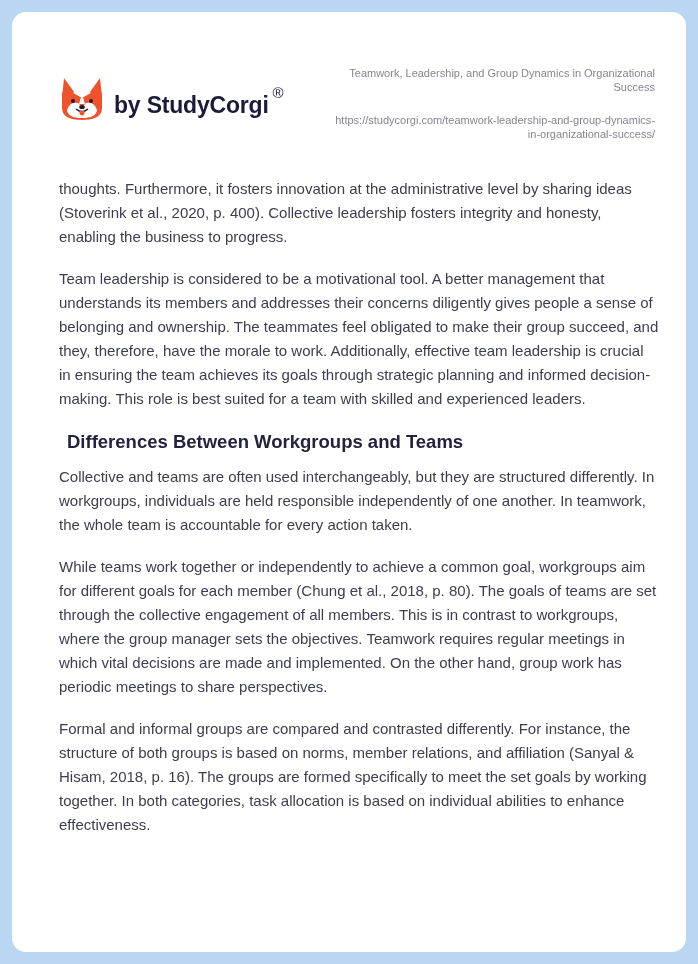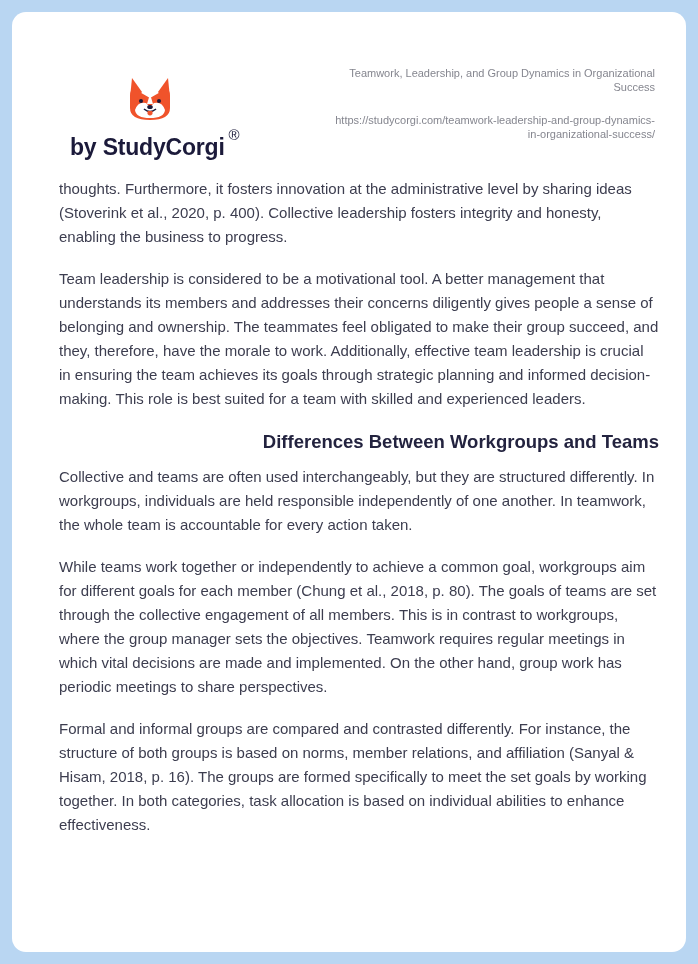--- a/index.html
+++ b/index.html
@@ -6,36 +6,36 @@
   body {
     width:698px; height:964px; background:#b9d6f2;
     position:relative; overflow:hidden;
     font-family:"Liberation Sans", "DejaVu Sans", sans-serif;
   }
   .card {
     position:absolute; left:12px; top:12px; width:674px; height:940px;
     background:#ffffff; border-radius:14px; overflow:hidden;
   }
   .header { position:absolute; left:0; top:0; width:674px; height:150px; }
-  .logo { position:absolute; left:48px; top:64px; display:flex; align-items:center;flex-direction:column; }
+  .logo { position:absolute; left:48px; top:64px; display:flex; align-items:center; }
   .logo-icon { width:44px; height:46px; display:block; }
   .logo-text {
     margin-left:10px; font-size:23px; font-weight:bold; color:#1b1a3a;
     letter-spacing:-0.2px; margin-top:12px;
   }
   .logo-reg { font-size:15px; font-weight:normal; vertical-align:top; position:relative; top:-8px; margin-left:4px; color:#1b1a3a; }
   .meta { position:absolute; right:31px; top:54px; width:320px; text-align:right; }
   .meta-title { font-size:11px; font-weight:normal; color:#85868f; line-height:14px; }
   .meta-url { font-size:11px; color:#85868f; line-height:14px; margin-top:19px; }
   .content { position:absolute; left:47px; top:165px; width:600px; }
   p.body {
     margin:0 0 18px 0; font-size:15px; line-height:24px; color:#3c3d4f;
   }
   h2.heading {
-    margin:0 0 10px 0; font-size:18.5px; line-height:26px; font-weight:bold; color:#23233f;text-align:right;
+    margin:0 0 10px 8px; font-size:18.5px; line-height:26px; font-weight:bold; color:#23233f;
   }
 </style>
 </head>
 <body>
 
 <div class="card">
   <div class="header">
     <div class="logo">
       <svg class="logo-icon" viewBox="0 0 44 46">
 

